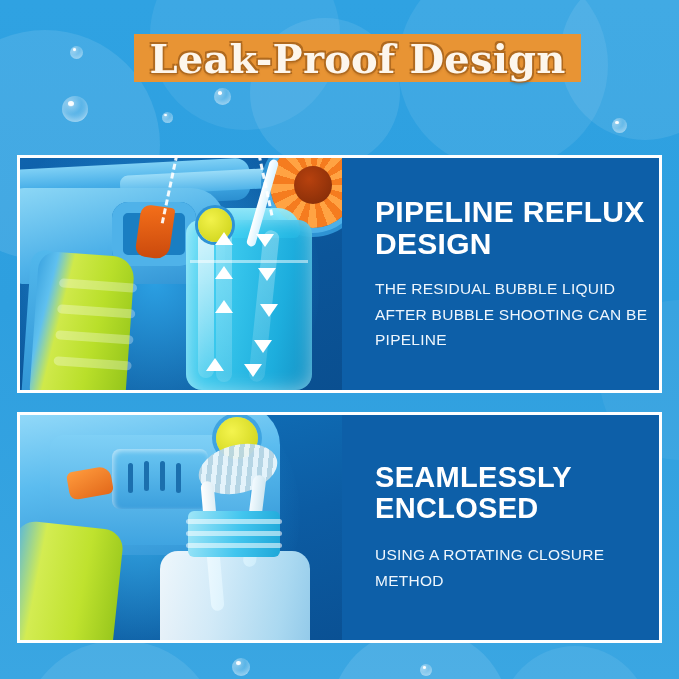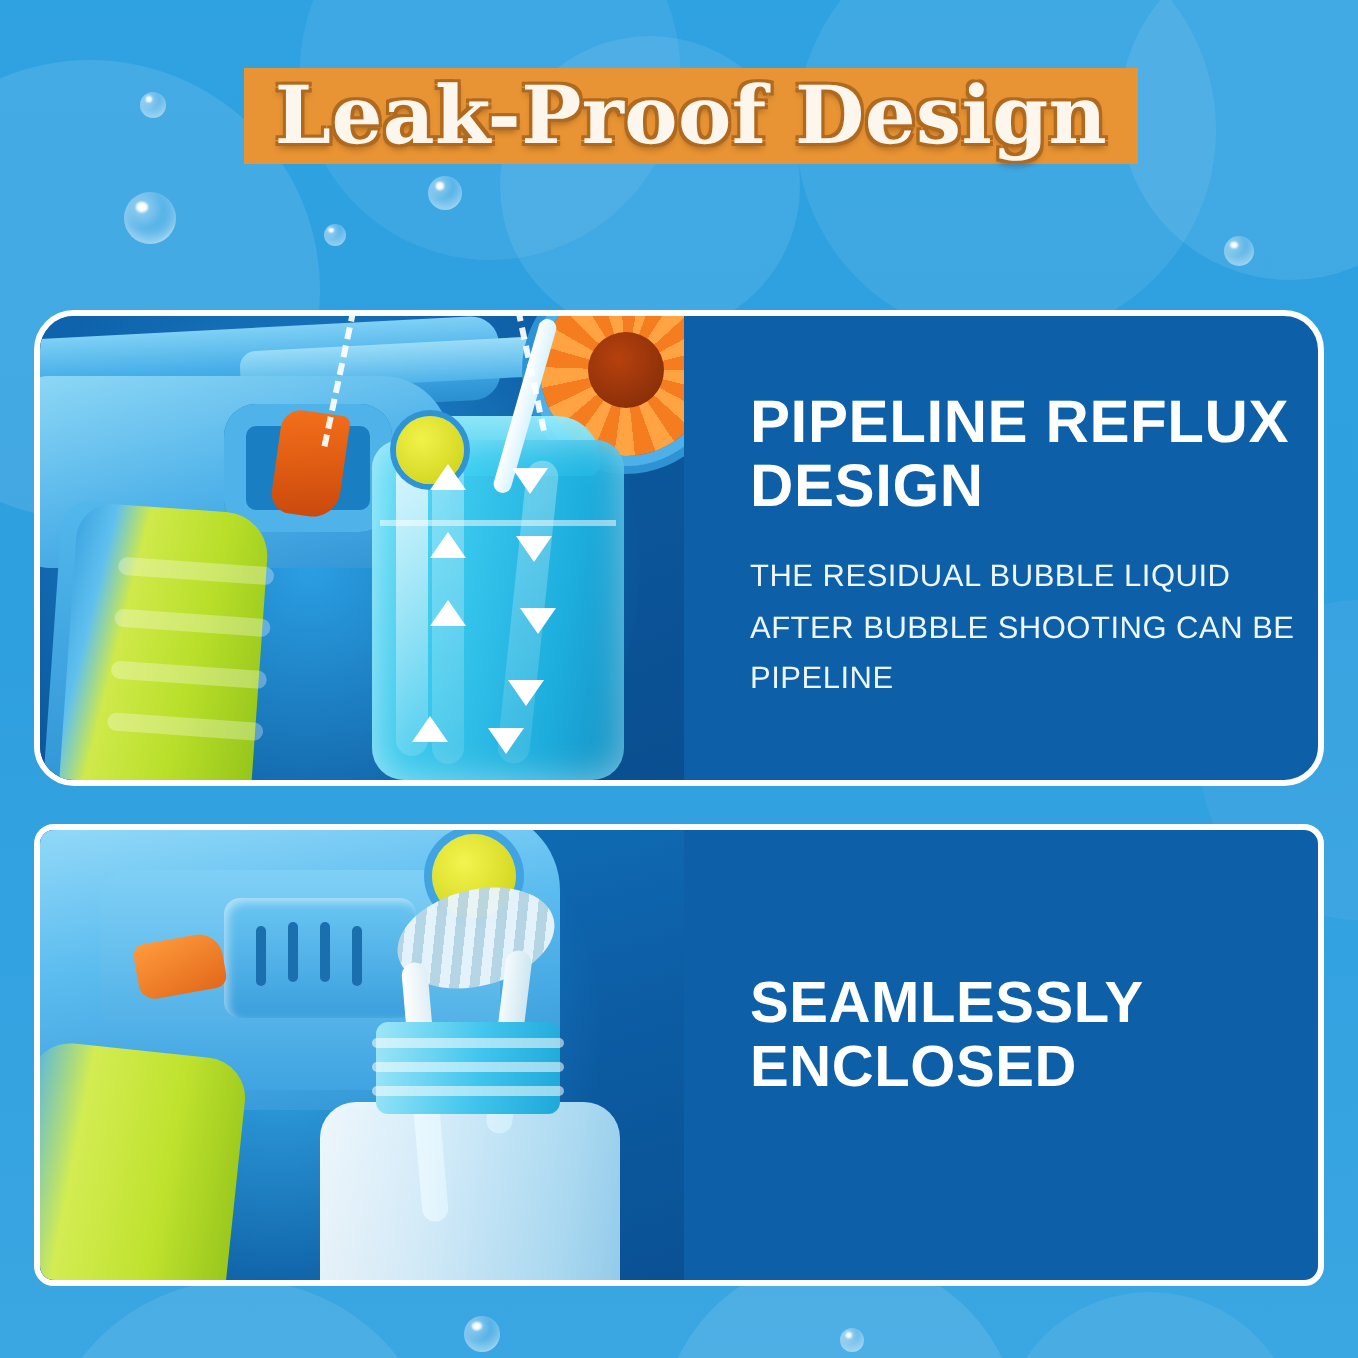--- a/index.html
+++ b/index.html
@@ -30,21 +30,21 @@
     box-shadow:inset 0 -3px 6px rgba(255,255,255,.45);
   }
   .bubble:after{
     content:"";position:absolute;left:22%;top:18%;
     width:26%;height:22%;border-radius:50%;
     background:rgba(255,255,255,.92);
     filter:blur(.4px);
   }
 
   
-  #header{position:absolute;left:4px;top:0;width:657px;height:150px;}
+  #header{position:absolute;left:16px;top:0;width:657px;height:150px;}
   #title-band{
     position:absolute;left:118px;top:34px;width:447px;height:48px;
     background:#e89434;
   }
   #title-text{
     position:absolute;left:0;right:0;top:50%;transform:translateY(-50%);
     text-align:center;
     font-family:"DejaVu Serif", serif;
     font-weight:bold;
     font-size:40px;
@@ -68,22 +68,22 @@
 
   
   .panel{
     position:absolute;
     border:3px solid #ffffff;
     background:#0d5fa8;
     box-sizing:border-box;
     display:flex;
     overflow:hidden;
   }
-  #panel-1{left:17px;top:155px;width:645px;height:238px;border-radius:20px;}
-  #panel-2{left:17px;top:412px;width:645px;height:231px;border-radius:10px;}
+  #panel-1{left:17px;top:155px;width:645px;height:238px;}
+  #panel-2{left:17px;top:412px;width:645px;height:231px;}
 
   .panel-photo{position:relative;flex:0 0 auto;overflow:hidden;}
   #panel-1 .panel-photo{width:322px;}
   #panel-2 .panel-photo{width:322px;}
 
   .panel-copy{
     position:relative;flex:1 1 auto;
     padding-left:33px;padding-right:10px;
     display:flex;flex-direction:column;justify-content:center;
   }
@@ -318,14 +318,15 @@
 
     <div class="ph" id="ph2-bottle"></div>
     <div class="ph" id="ph2-neck"></div>
     <div class="thread" style="top:104px;"></div>
     <div class="thread" style="top:116px;"></div>
     <div class="thread" style="top:128px;"></div>
   </div>
 
   <div class="panel-copy">
     <h2 class="copy-head">SEAMLESSLY ENCLOSED</h2>
+    <p class="copy-body">USING A ROTATING CLOSURE METHOD</p>
   </div>
 </div>
 
 </body></html>

